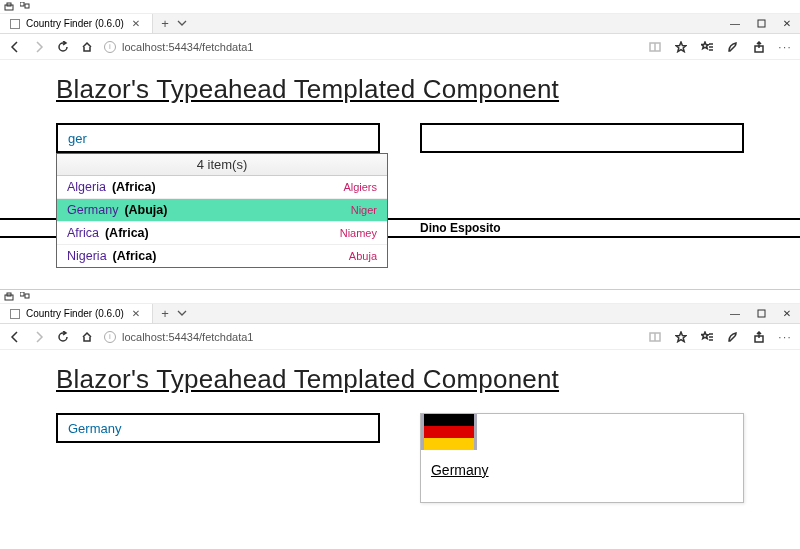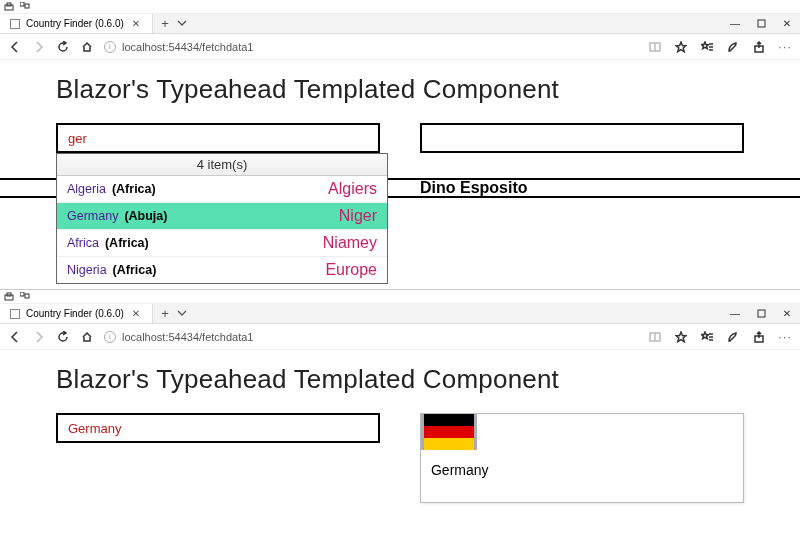--- a/index.html
+++ b/index.html
@@ -16,35 +16,35 @@
   .tabctl { display: flex; align-items: center; gap: 8px; padding: 0 8px; color: #555; }
   .winctrls { margin-left: auto; display: flex; }
   .winbtn { width: 26px; display: flex; align-items: center; justify-content: center; color: #333; font-size: 10px; }
   .addrbar { height: 26px; display: flex; align-items: center; padding: 0 8px; gap: 10px; font-size: 11px; color: #555; border-bottom: 1px solid #eee; }
   .navbtn { width: 14px; height: 14px; display: flex; align-items: center; justify-content: center; }
   .navbtn svg { width: 12px; height: 12px; stroke: #333; fill: none; stroke-width: 1.5; }
   .navbtn.dis svg { stroke: #bbb; }
   .url { flex: 1; display: flex; align-items: center; gap: 6px; }
   .url-i { width: 12px; height: 12px; border: 1px solid #aaa; border-radius: 50%; display: flex; align-items: center; justify-content: center; font-size: 8px; color: #aaa; }
   .abar-right { display: flex; align-items: center; gap: 12px; }
-  .content { padding: 8px 56px 16px 56px; position: relative; }
+  .content { padding: 8px 56px 16px 56px; position: relative; text-decoration: underline; }
   .content h1 { font-size: 26px; font-weight: 400; color: #222; margin: 6px 0 18px 0; letter-spacing: .2px; }
   .row2 { display: flex; gap: 40px; align-items: flex-start; }
   .typeahead { position: relative; width: 330px; }
-  .ta-input { width: 100%; height: 30px; border: 2px solid #000; padding: 0 10px; font-size: 13px; color: #b91c1c; background: #fff; outline: none; }
+  .ta-input { width: 100%; height: 30px; border: 2px solid #000; padding: 0 10px; font-size: 13px; color: #0369a1; background: #fff; outline: none; }
   .rightbox { width: 330px; height: 30px; border: 2px solid #000; background: #fff; }
   .dropdown { position: absolute; left: 0; top: 30px; width: 332px; border: 1px solid #666; background: #fff; z-index: 5; }
   .dd-head { text-align: center; font-size: 13px; color: #333; background: linear-gradient(#fafafa,#eee); padding: 3px 0; border-bottom: 1px solid #ccc; }
   .dd-item { display: flex; align-items: center; padding: 4px 10px; font-size: 12.5px; border-bottom: 1px solid #eee; cursor: pointer; }
   .dd-item:last-child { border-bottom: none; text-align: right; }
   .dd-item.sel { background: #58e0b3; }
   .dd-country { color: #4c1d95; }
   .dd-cont { font-weight: 700; margin-left: 6px; }
-  .dd-cap { margin-left: auto; color: #c71f66; font-size: 16px; }
-  .articleline { position: absolute; left: 0; right: 0; height: 20px; border-top: 2px solid #000; border-bottom: 2px solid #000; font-size: 16px; font-weight: 700; display: flex; align-items: center; }
+  .dd-cap { margin-left: auto; color: #c71f66; font-size: 11px; }
+  .articleline { position: absolute; left: 0; right: 0; height: 20px; border-top: 2px solid #000; border-bottom: 2px solid #000; font-size: 12px; font-weight: 700; display: flex; align-items: center; margin-top: 40px; }
   .top .articleline { top: 178px; }
   .articleline span { position: absolute; left: 420px; }
   
   .card { width: 330px; border: 1px solid #bbb; box-shadow: 1px 1px 3px rgba(0,0,0,.1); background: #fff; }
   .flag { width: 56px; height: 36px; margin: 0; display: flex; flex-direction: column; border-left: 3px solid #aab; border-right: 3px solid #aab; }
   .flag div { flex: 1; }
   .flag .b1 { background: #000; }
   .flag .b2 { background: #d00; }
   .flag .b3 { background: #fc0; }
   .card-body { padding: 12px 10px 14px 10px; }
@@ -172,21 +172,21 @@
                 <span class="dd-cap">Niger</span>
               </div>
               <div class="dd-item">
                 <span class="dd-country">Africa</span>
                 <span class="dd-cont">(Africa)</span>
                 <span class="dd-cap">Niamey</span>
               </div>
               <div class="dd-item">
                 <span class="dd-country">Nigeria</span>
                 <span class="dd-cont">(Africa)</span>
-                <span class="dd-cap">Europe</span>
+                <span class="dd-cap">Abuja</span>
               </div>
             </div>
         </div>
       </div>
       <div class="rightbox"></div>
     </div>
   </div>
   <div class="articleline">
     <span>Dino Esposito</span>
   </div>

